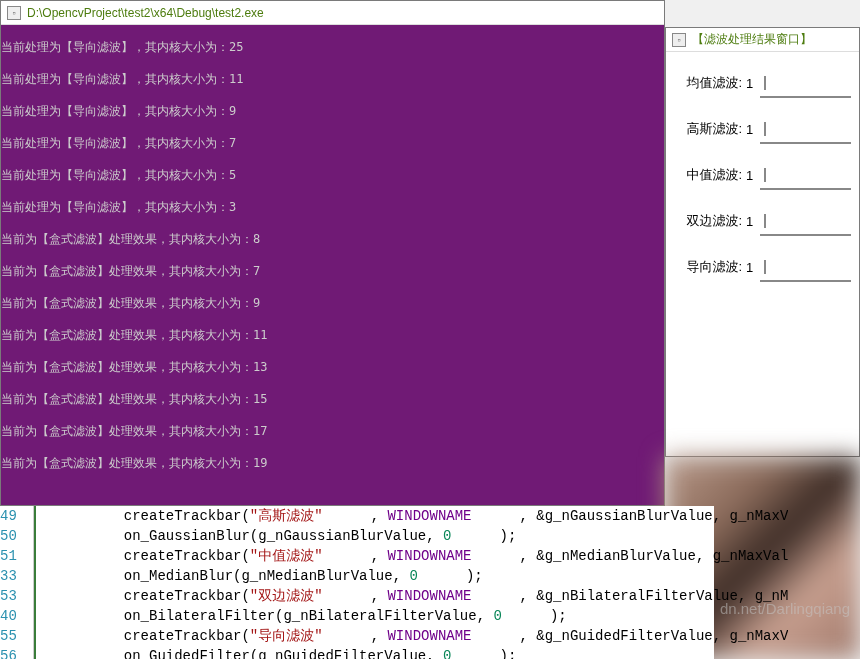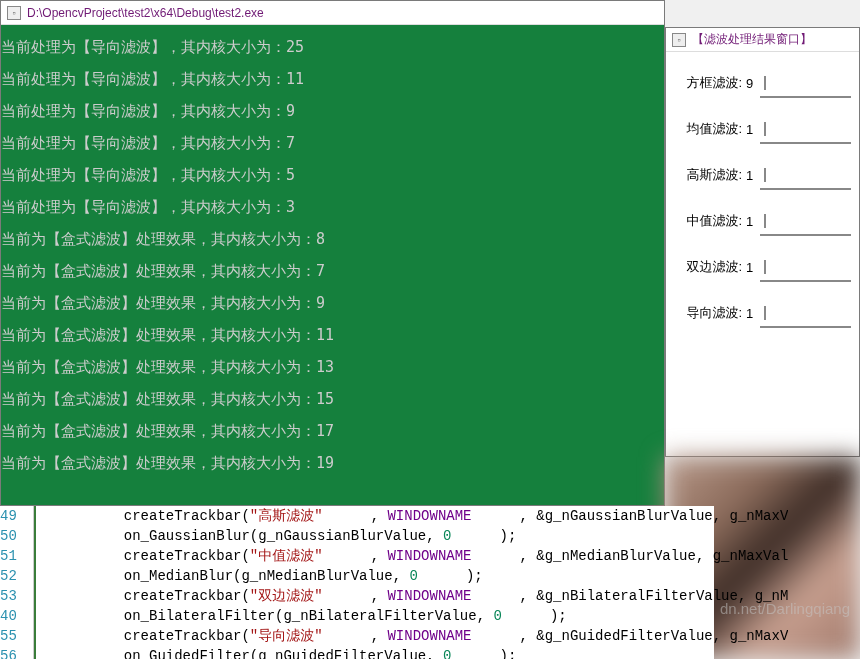--- a/index.html
+++ b/index.html
@@ -35,30 +35,30 @@
   height: 14px;
   border: 1px solid #888;
   background: #eee;
   display: flex;
   align-items: center;
   justify-content: center;
   font-size: 9px;
   color: #666;
 }
 .titlebar-text {
-  color: #701a75;
+  color: #4d7c0f;
   font-size: 12px;
   font-family: "Segoe UI", sans-serif;
 }
 .console-body {
-  background: #15803d;
+  background: #701a75;
   height: calc(100% - 24px);
   padding: 6px 0;
   font-family: SimSun, "NSimSun", monospace;
-  font-size: 15px;
+  font-size: 12px;
   color: #ccc;
   overflow: hidden;
 }
 .console-line {
   line-height: 32px;
   white-space: pre;
   padding-left: 0;
 }
 .trackbar-window {
   position: absolute;
@@ -188,25 +188,20 @@
     </div>
 </div>
 
 <div class="trackbar-window">
   <div class="titlebar">
     <span class="titlebar-icon">▫</span>
     <span class="titlebar-text">【滤波处理结果窗口】</span>
   </div>
   <div class="trackbar-body" id="trackbar-body">
       <div class="trackbar-row">
-        <div class="trackbar-label">方框滤波:</div>
-        <div class="trackbar-value">9</div>
-        <div class="trackbar-track"></div>
-      </div>
-      <div class="trackbar-row">
         <div class="trackbar-label">均值滤波:</div>
         <div class="trackbar-value">1</div>
         <div class="trackbar-track"></div>
       </div>
       <div class="trackbar-row">
         <div class="trackbar-label">高斯滤波:</div>
         <div class="trackbar-value">1</div>
         <div class="trackbar-track"></div>
       </div>
       <div class="trackbar-row">
@@ -227,21 +222,21 @@
     </div>
 </div>
 
 <div class="image-window"></div>
 
 <div class="editor">
   <div class="gutter" id="gutter">
       <div>49</div>
       <div>50</div>
       <div>51</div>
-      <div>52</div>
+      <div>33</div>
       <div>53</div>
       <div>40</div>
       <div>55</div>
       <div>56</div>
     </div>
   <div class="fold"></div>
   <div class="code" id="code"><div class="code-line"><span class="id">createTrackbar(</span><span class="str">"高斯滤波"</span><span class="id">, </span><span class="mac">WINDOWNAME</span><span class="id">, &amp;g_nGaussianBlurValue, g_nMaxV</span></div><div class="code-line"><span class="id">on_GaussianBlur(g_nGaussianBlurValue, </span><span class="num">0</span><span class="id">);</span></div><div class="code-line"><span class="id">createTrackbar(</span><span class="str">"中值滤波"</span><span class="id">, </span><span class="mac">WINDOWNAME</span><span class="id">, &amp;g_nMedianBlurValue, g_nMaxVal</span></div><div class="code-line"><span class="id">on_MedianBlur(g_nMedianBlurValue, </span><span class="num">0</span><span class="id">);</span></div><div class="code-line"><span class="id">createTrackbar(</span><span class="str">"双边滤波"</span><span class="id">, </span><span class="mac">WINDOWNAME</span><span class="id">, &amp;g_nBilateralFilterValue, g_nM</span></div><div class="code-line"><span class="id">on_BilateralFilter(g_nBilateralFilterValue, </span><span class="num">0</span><span class="id">);</span></div><div class="code-line"><span class="id">createTrackbar(</span><span class="str">"导向滤波"</span><span class="id">, </span><span class="mac">WINDOWNAME</span><span class="id">, &amp;g_nGuidedFilterValue, g_nMaxV</span></div><div class="code-line"><span class="id">on_GuidedFilter(g_nGuidedFilterValue, </span><span class="num">0</span><span class="id">);</span></div></div>
 </div>
 
 <div class="watermark">dn.net/Darlingqiang</div>

